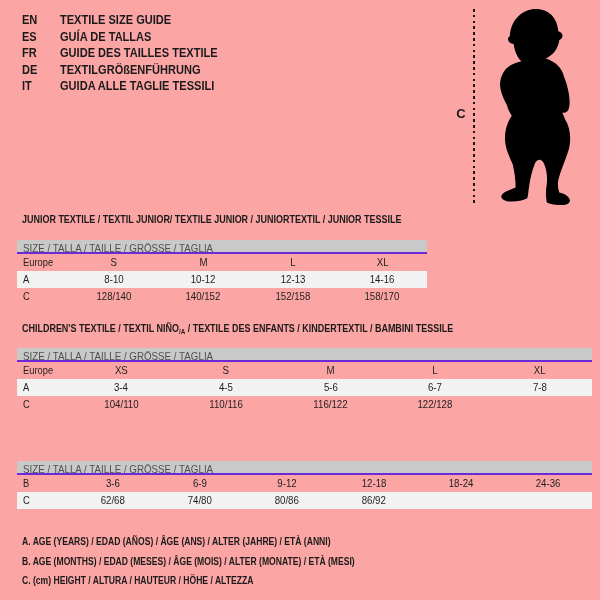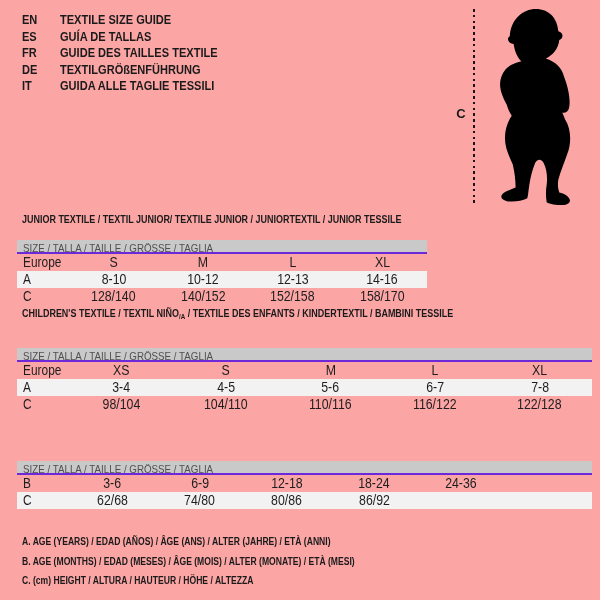--- a/index.html
+++ b/index.html
@@ -25,21 +25,21 @@
   .baby { position:absolute; left:482px; top:7px; }
 
   
   .sec-title { position:absolute; left:22px; font-weight:bold; font-size:11.5px; line-height:16px; }
   .sub { font-size:8px; vertical-align:-2px; letter-spacing:0; }
 
   
   .table { position:absolute; }
   .size-bar { height:14px; line-height:17px; background:#c9c9c9; border-bottom:2px solid #6d28d9;
               padding-left:6px; font-size:11.5px; color:#4f4f4f; }
-  .row { display:grid; height:17px; line-height:17px; font-size:14px; color:#1e1e1e; }
+  .row { display:grid; height:17px; line-height:17px; font-size:11px; color:#1e1e1e; }
   .cols4 .row { grid-template-columns:52px repeat(4,1fr); }
   .cols5 .row { grid-template-columns:52px repeat(5,1fr); }
   .cols6 .row { grid-template-columns:52px repeat(6,1fr); }
   .row.shaded { background:#f2f2f2; }
   .cell.lbl { text-align:left; padding-left:6px; }
   .cell.val { text-align:center; }
 
   
   .footnotes { position:absolute; left:22px; top:532px; }
   .footnote { height:19.5px; line-height:19.5px; font-weight:bold; font-size:11px; }
@@ -110,21 +110,21 @@
     </div>
     <div class="row">
       <div class="cell lbl"><span class="cx">C</span></div>
       <div class="cell val"><span class="cxc">128/140</span></div>
       <div class="cell val"><span class="cxc">140/152</span></div>
       <div class="cell val"><span class="cxc">152/158</span></div>
       <div class="cell val"><span class="cxc">158/170</span></div>
     </div>
   </div>
 
-  <div class="sec-title" style="top:305px;text-align:right;">
+  <div class="sec-title" style="top:320px;text-align:right;">
     <span class="cxt"><span>CHILDREN'S TEXTILE / TEXTIL NIÑO</span><span class="sub">/A</span><span> / TEXTILE DES ENFANTS / KINDERTEXTIL / BAMBINI TESSILE</span></span>
   </div>
   <div class="table cols5" style="left:17px; top:348px; width:575px;">
     <div class="size-bar"><span class="cx">SIZE / TALLA / TAILLE / GRÖSSE / TAGLIA</span></div>
     <div class="row">
       <div class="cell lbl"><span class="cx">Europe</span></div>
       <div class="cell val"><span class="cxc">XS</span></div>
       <div class="cell val"><span class="cxc">S</span></div>
       <div class="cell val"><span class="cxc">M</span></div>
       <div class="cell val"><span class="cxc">L</span></div>
@@ -133,34 +133,34 @@
     <div class="row shaded">
       <div class="cell lbl"><span class="cx">A</span></div>
       <div class="cell val"><span class="cxc">3-4</span></div>
       <div class="cell val"><span class="cxc">4-5</span></div>
       <div class="cell val"><span class="cxc">5-6</span></div>
       <div class="cell val"><span class="cxc">6-7</span></div>
       <div class="cell val"><span class="cxc">7-8</span></div>
     </div>
     <div class="row">
       <div class="cell lbl"><span class="cx">C</span></div>
-      <div class="cell val"><span class="cxc">98/104</span></div>
       <div class="cell val"><span class="cxc">104/110</span></div>
       <div class="cell val"><span class="cxc">110/116</span></div>
       <div class="cell val"><span class="cxc">116/122</span></div>
       <div class="cell val"><span class="cxc">122/128</span></div>
     </div>
   </div>
 
   <div class="table cols6" style="left:17px; top:461px; width:575px;">
     <div class="size-bar"><span class="cx">SIZE / TALLA / TAILLE / GRÖSSE / TAGLIA</span></div>
     <div class="row">
       <div class="cell lbl"><span class="cx">B</span></div>
       <div class="cell val"><span class="cxc">3-6</span></div>
       <div class="cell val"><span class="cxc">6-9</span></div>
+      <div class="cell val"><span class="cxc">9-12</span></div>
       <div class="cell val"><span class="cxc">12-18</span></div>
       <div class="cell val"><span class="cxc">18-24</span></div>
       <div class="cell val"><span class="cxc">24-36</span></div>
     </div>
     <div class="row shaded">
       <div class="cell lbl"><span class="cx">C</span></div>
       <div class="cell val"><span class="cxc">62/68</span></div>
       <div class="cell val"><span class="cxc">74/80</span></div>
       <div class="cell val"><span class="cxc">80/86</span></div>
       <div class="cell val"><span class="cxc">86/92</span></div>

